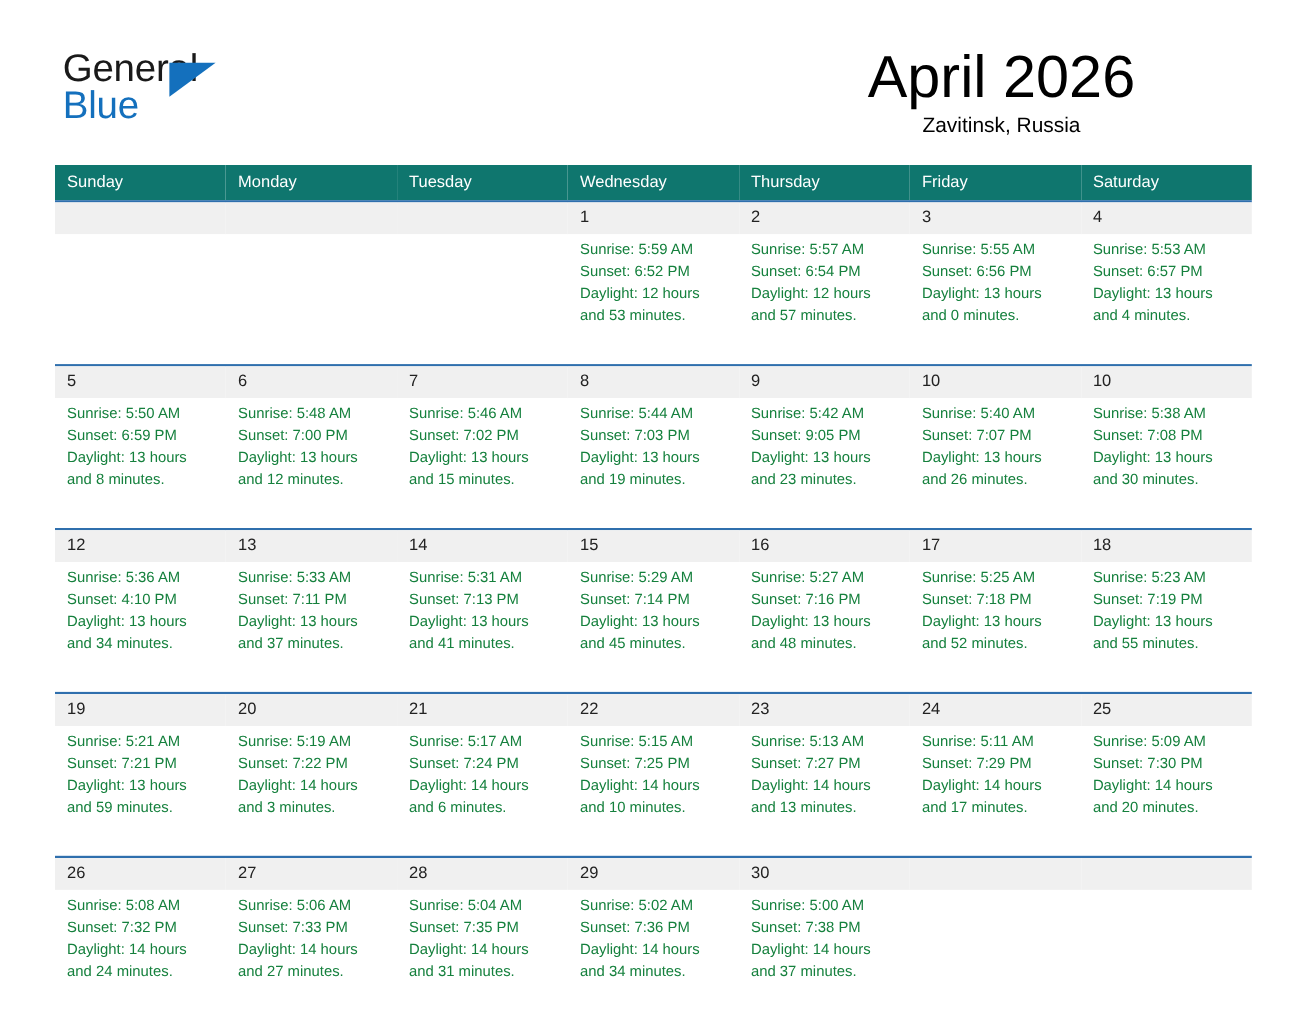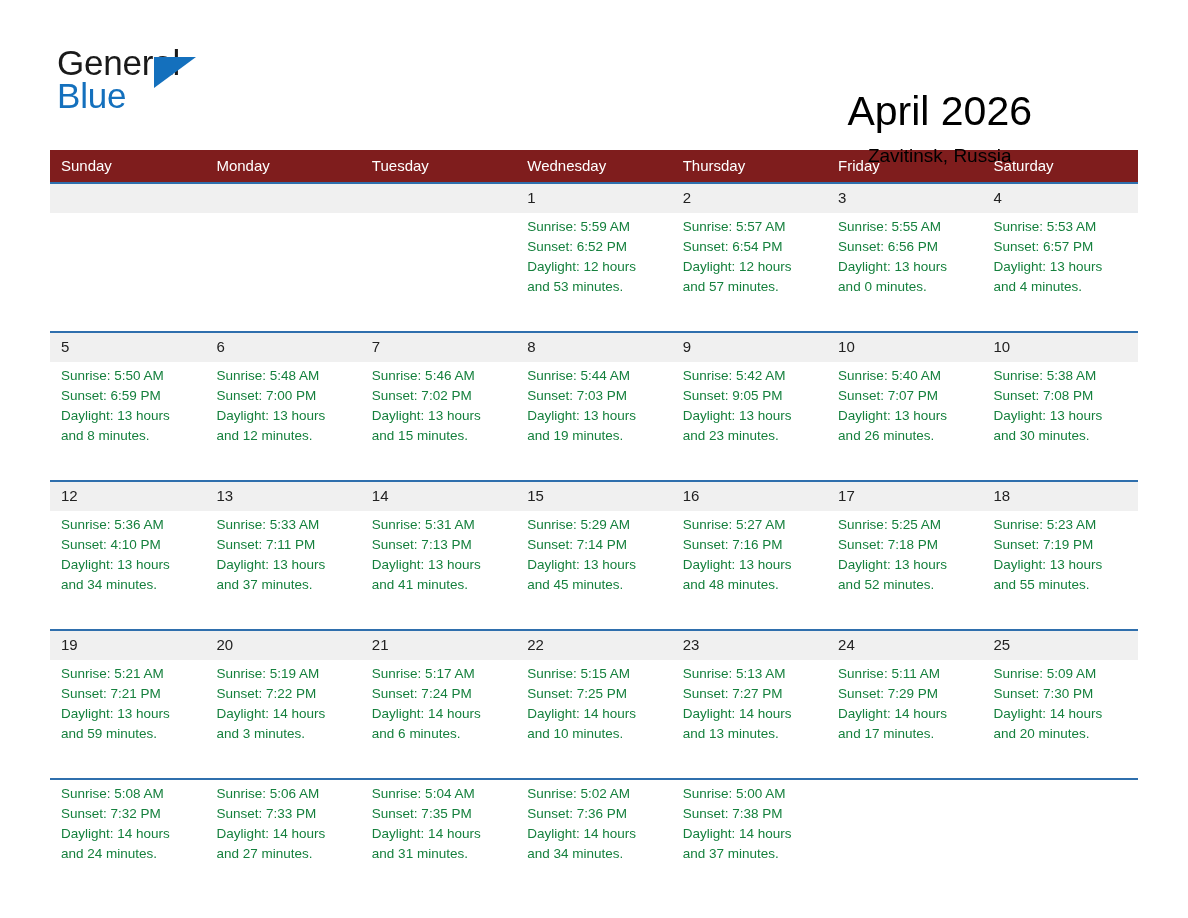--- a/index.html
+++ b/index.html
@@ -58,47 +58,46 @@
     width: 0;
     height: 0;
     border-left: 42px solid #1470bd;
     border-bottom: 31px solid transparent;
   }
   .title-block {
     text-align: right;
     padding-top: 2px;
   }
   .cal-title {
-    font-size: 41px;
+    font-size: 54px;
     line-height: 48px;
     font-weight: 400;
     color: #000000;
     letter-spacing: 0px;
-    margin-top: 41px;
   }
   .cal-subtitle {
     font-size: 19px;
     line-height: 30px;
     font-weight: 400;
     color: #000000;
     margin-top: 6px;
     text-align: center;
   }
 
   
   .calendar {
     margin: 0 50px 0 50px;
     width: 1088px;
     border-collapse: collapse;
     table-layout: fixed;
   }
   .calendar col { width: 155.43px; }
 
   .dow-row th {
-    background: #7f1d1d;
+    background: #0f766e;
     color: #ffffff;
     font-size: 15px;
     font-weight: 400;
     text-align: left;
     padding: 7px 0 8px 11px;
     height: 15px;
     box-sizing: content-box;
   }
 
   
@@ -407,20 +406,29 @@
           </td>
         </tr>
         <tr class="spacer-row">
           <td colspan="7"></td>
         </tr>
         <tr class="week-sep">
           <td colspan="7">
             <div class="rule"></div>
           </td>
         </tr>
+        <tr class="num-row">
+          <td>26</td>
+          <td>27</td>
+          <td>28</td>
+          <td>29</td>
+          <td>30</td>
+          <td class="empty"></td>
+          <td class="empty"></td>
+        </tr>
         <tr class="info-row">
           <td>
             <div class="info-line">Sunrise: 5:08 AM</div>
             <div class="info-line">Sunset: 7:32 PM</div>
             <div class="info-line">Daylight: 14 hours</div>
             <div class="info-line">and 24 minutes.</div>
           </td>
           <td>
             <div class="info-line">Sunrise: 5:06 AM</div>
             <div class="info-line">Sunset: 7:33 PM</div>

